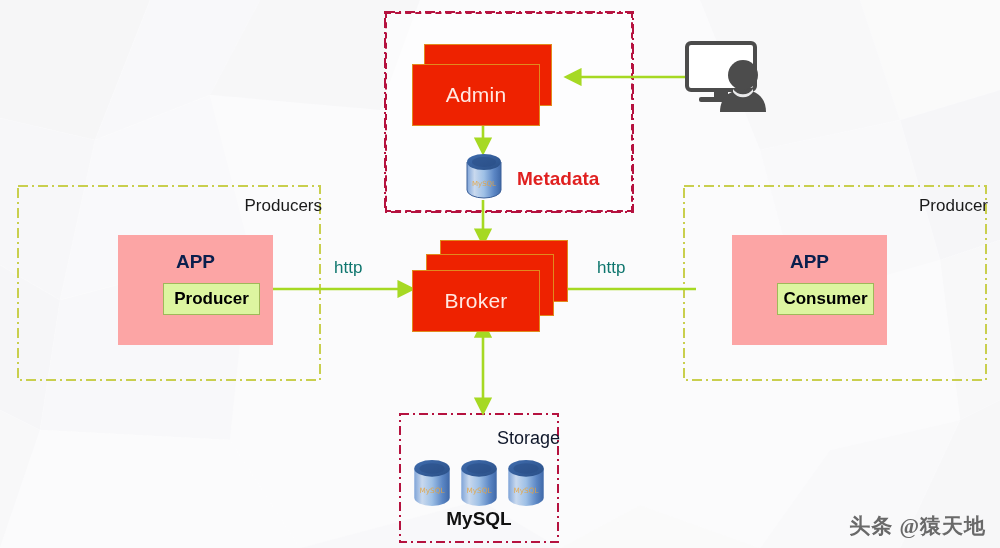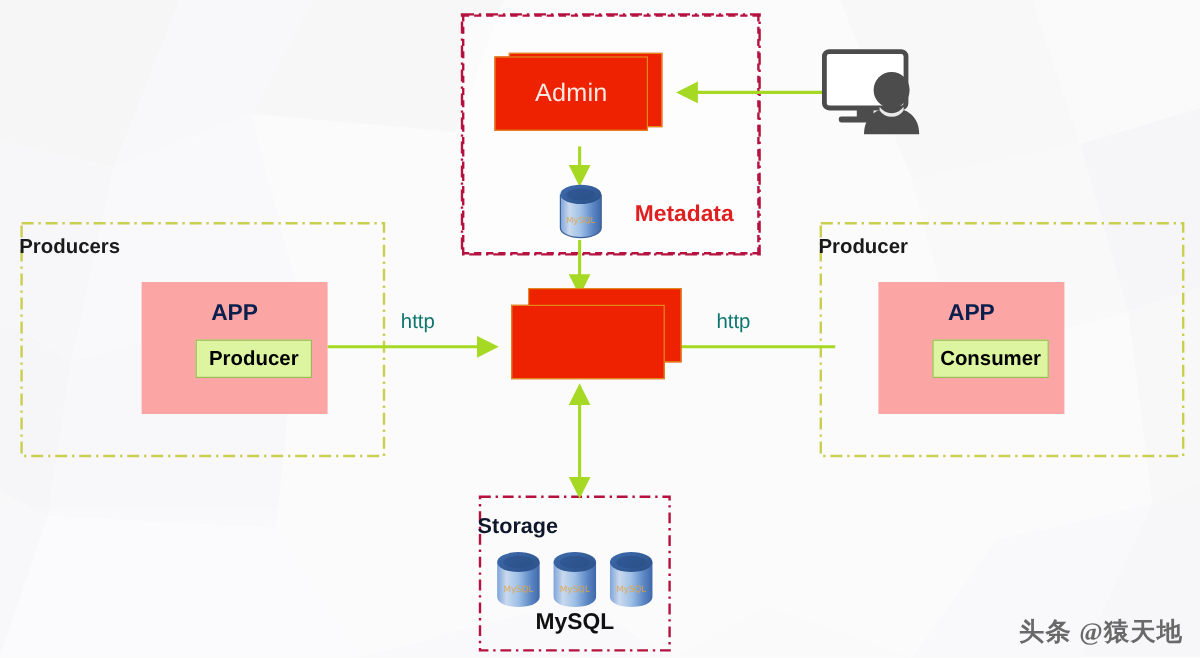--- a/index.html
+++ b/index.html
@@ -25,22 +25,22 @@
   
   .group-box {
     position: absolute;
     box-sizing: border-box;
     background: rgba(255,255,255,0.55);
   }
   .group-red { border: 2px dashed #b5123f; }
   .group-title {
     position: absolute;
     width: 100%;
-    text-align: left;
-    font-weight: bold;
+    text-align: right;
+    font-weight: normal;
     white-space: nowrap;
   }
   .title-dark { color: #1a1a1a; font-size: 17px; }
   .title-red  { color: #0f172a; font-size: 18px; }
 
   
   .stack { position: absolute; }
   .stack .layer {
     position: absolute;
     background: #ee2200;
@@ -217,21 +217,21 @@
     <g>
       <path d="M483,334 L483,412" stroke="#a6d923" stroke-width="2.6" fill="none" marker-end="url(#ah)" marker-start="url(#ah-start)"></path>
     </g>
   </svg>
 
   <div class="edge-label" style="left:334px; top:258px;">http</div>
   <div class="edge-label" style="left:597px; top:258px;">http</div>
 
   <div class="stack" style="left:412px; top:44px; width:145px; height:80px;">
     <div class="layer" style="left:12px; top:0px; width:128px; height:62px;"></div>
-    <div class="layer-label" style="left:0px; top:3px; width:128px; height:62px;">
+    <div class="layer-label" style="left:0px; top:20px; width:128px; height:62px;">
       <span>Admin</span>
     </div>
   </div>
 
   <div class="db" style="left:464px; top:152px; width:40px; height:48px;">
     <svg width="40" height="48" viewBox="0 0 40 48">
       <defs>
         <linearGradient id="dbBody" x1="0" y1="0" x2="1" y2="0">
           <stop offset="0%" stop-color="#7fa4d8"></stop>
           <stop offset="22%" stop-color="#c9d9ee"></stop>
@@ -244,25 +244,28 @@
           <stop offset="100%" stop-color="#2a4f86"></stop>
         </linearGradient>
       </defs>
       <path d="M3,10 L3,38 A17,8 0 0 0 37,38 L37,10 Z" fill="url(#dbBody)"></path>
       <ellipse cx="20" cy="10" rx="17" ry="8" fill="url(#dbTop)"></ellipse>
       <ellipse cx="20" cy="10" rx="12" ry="5" fill="#2a4f86" opacity="0.55"></ellipse>
       <path d="M3,10 L3,38 A17,8 0 0 0 37,38 L37,10" fill="none" stroke="#3c6099" stroke-width="1"></path>
       <text x="20" y="34" font-size="7" fill="#e8a33a" font-family="DejaVu Sans, sans-serif" text-anchor="middle" opacity="0.85">MySQL</text>
     </svg>
   </div>
-  <div class="label-red-inline" style="left:529px; top:168px;">Metadata</div>
+  <div class="label-red-inline" style="left:517px; top:168px;">Metadata</div>
 
   <div class="stack" style="left:412px; top:240px; width:160px; height:96px;">
     <div class="layer" style="left:28px; top:0px; width:128px; height:62px;"></div>
     <div class="layer" style="left:14px; top:14px; width:128px; height:62px;"></div>
+    <div class="layer-label" style="left:0px; top:30px; width:128px; height:62px;">
+      <span>Broker</span>
+    </div>
   </div>
 
   <div class="app-box" style="left:118px; top:235px; width:155px; height:110px;">
     <div class="app-label">APP</div>
     <div class="app-inner">Producer</div>
   </div>
 
   <div class="app-box" style="left:732px; top:235px; width:155px; height:110px;">
     <div class="app-label">APP</div>
     <div class="app-inner">Consumer</div>

